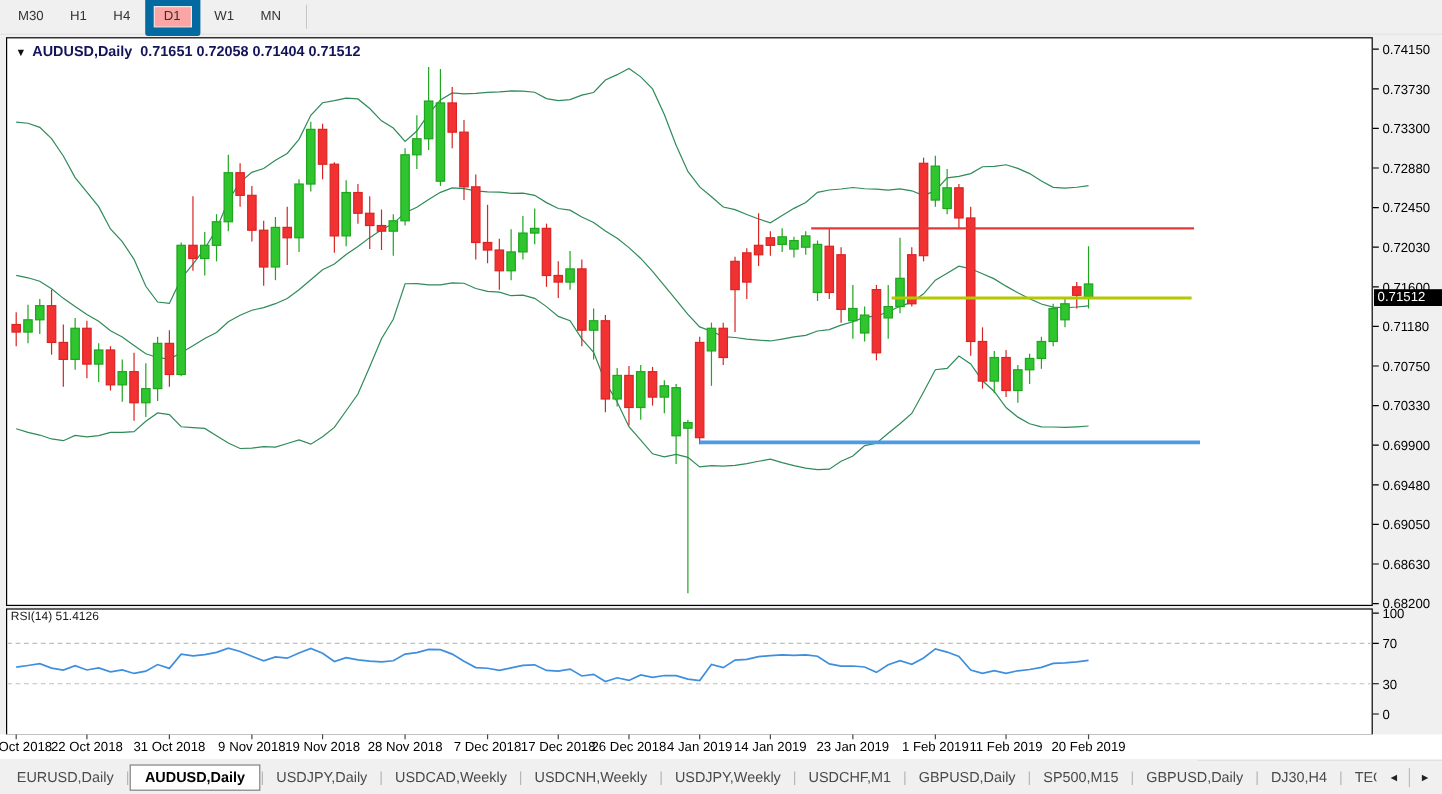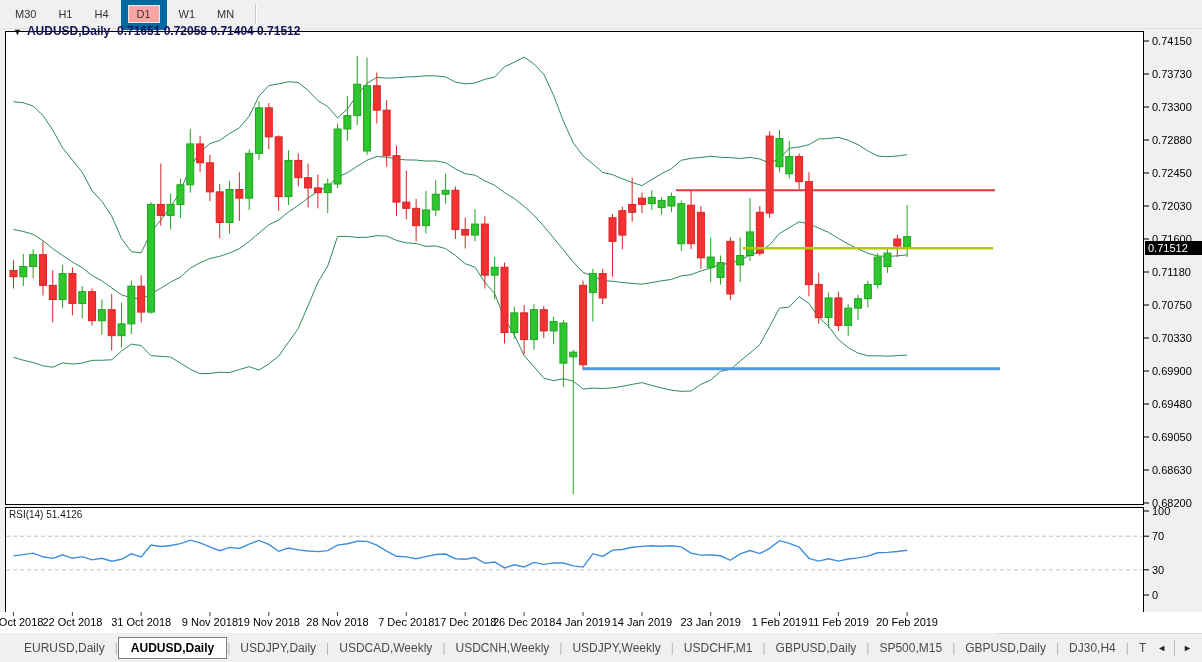--- a/index.html
+++ b/index.html
@@ -9,30 +9,30 @@
   .tf-bar{position:absolute;left:0;top:0;width:1202px;height:28px;background:#f0f0f0;
           border-bottom:1px solid #e3e3e3;display:flex;align-items:center;}
   .tf-btn{display:inline-block;margin:0 1px;padding:3px 9px;font-size:11px;color:#333;
           border:1px solid transparent;border-radius:2px;cursor:default;}
   .tf-btn.active{background:#fca5a5;border:7px solid #0369a1;box-shadow:inset 0 0 0 1px #e8e8e8;}
   .tf-divider{width:1px;height:20px;background:#c6c6c6;border-right:1px solid #fff;margin:0 6px 0 10px;}
   
   .main-pane{position:absolute;left:5px;top:31px;width:1137px;height:472px;background:#fff;border:1px solid #000;}
   .rsi-pane{position:absolute;left:5px;top:507px;width:1137px;height:104px;background:#fff;border:1px solid #000;}
   .chart-svg{position:absolute;left:0;top:0;pointer-events:none;}
-  .symbol-title{position:absolute;left:13px;top:24px;font-size:12px;font-weight:bold;color:#14145a;z-index:5;}
+  .symbol-title{position:absolute;left:13px;top:36px;font-size:12px;font-weight:bold;color:#14145a;z-index:5;}
   .symbol-title .tri{font-size:9px;margin-right:5px;color:#111;}
   .rsi-label{position:absolute;left:9px;top:509px;font-size:10px;color:#1a1a1a;z-index:5;}
   .price-tag{position:absolute;left:1145px;top:241px;width:56px;height:14px;background:#000;color:#fff;
              font-size:11px;line-height:14px;padding-left:3px;z-index:6;}
   
   .date-strip{position:absolute;left:0px;top:612px;width:1202px;height:21px;background:#fff;border-bottom:1px solid #d9d9d9;}
   
   .tab-bar{position:absolute;left:0;top:633px;width:998px;height:29px;background:#f0f0f0;
-           display:flex;align-items:center;padding-left:14px;box-sizing:border-box;}
+           display:flex;align-items:center;padding-left:4px;box-sizing:border-box;}
   .tab{font-size:12px;color:#4a4a4a;padding:3px 10px;white-space:nowrap;cursor:default;}
   .tab.active{background:#fff;border:1px solid #7f7f7f;color:#000;font-weight:bold;padding:3px 12px;}
   .tabsep{color:#b5b5b5;font-size:12px;}
   .tab-scroll{position:absolute;right:4px;top:636px;display:flex;align-items:center;gap:2px;z-index:7;
               background:#f0f0f0;height:24px;padding-left:4px;}
   .tab-scroll .arr{font-size:9px;color:#222;padding:3px 6px;cursor:default;}
   .tab-scroll .sep{width:1px;height:16px;background:#bdbdbd;}
 </style>
 </head>
 <body>

